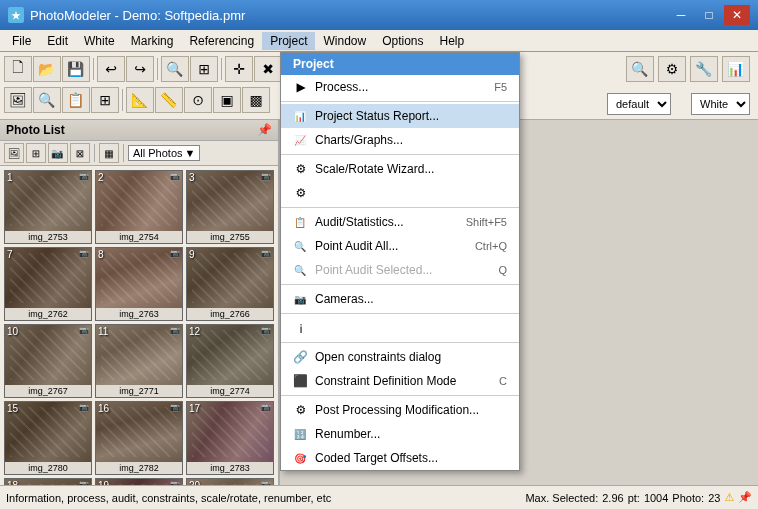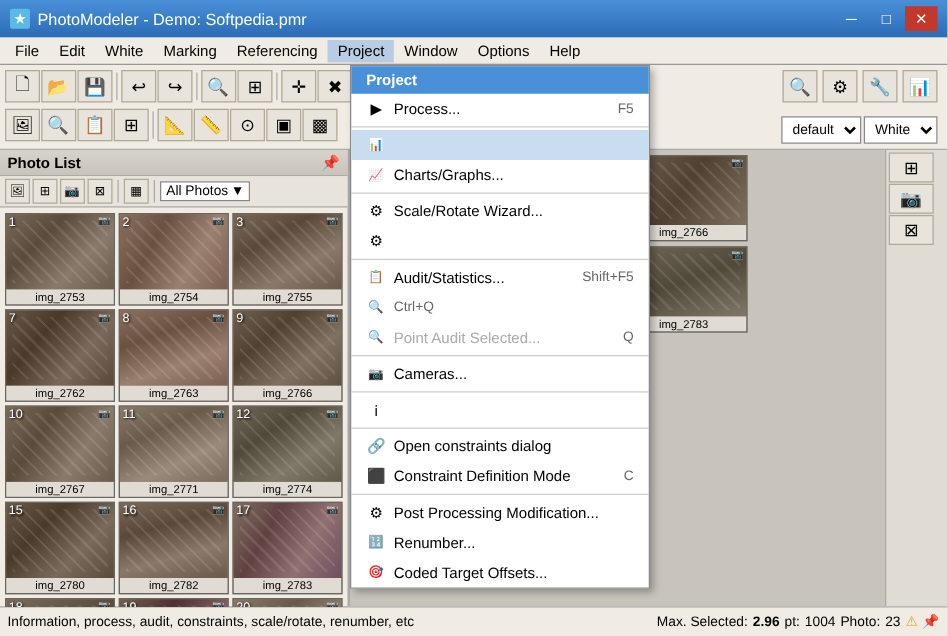--- a/index.html
+++ b/index.html
@@ -282,32 +282,32 @@
     <div class="tb-btn">🔍</div>
     <div class="tb-btn">📋</div>
     <div class="tb-btn">⊞</div>
     <div style="width:1px;height:22px;background:#aaa;margin:0 2px;"></div>
     <div class="tb-btn">📐</div>
     <div class="tb-btn">📏</div>
     <div class="tb-btn">⊙</div>
     <div class="tb-btn">▣</div>
     <div class="tb-btn">▩</div>
     <div style="flex:1;"></div>
-    <div style="display:flex; align-items:center; gap:2px; position:absolute; right:8px; bottom:4px;">
+    <div style="display:flex; align-items:center; gap:20px; position:absolute; right:8px; bottom:4px;">
       <select class="dropdown-select">
         <option>default</option>
       </select>
       <select class="dropdown-select">
         <option>White</option>
       </select>
     </div>
   </div>
 </div>
 
-<div style="display:flex; height:calc(509px - 30px - 22px - 68px - 24px); position:relative;">
+<div style="display:flex; height:calc(509px - 30px - 22px - 68px - 24px); position:relative;flex-direction:column;">
 
   <div class="photo-list-panel">
     <div class="panel-header">
       <span>Photo List</span>
       <span style="cursor:pointer;">📌</span>
     </div>
     <div class="panel-toolbar">
       <div class="tb-btn" style="width:20px;height:20px;font-size:10px;">🖼</div>
       <div class="tb-btn" style="width:20px;height:20px;font-size:10px;">⊞</div>
       <div class="tb-btn" style="width:20px;height:20px;font-size:10px;">📷</div>
@@ -513,20 +513,21 @@
   <div class="menu-entry">
     <span class="menu-entry-icon">▶</span>
     <span class="menu-entry-label">Process...</span>
     <span class="menu-entry-shortcut">F5</span>
   </div>
 
   <div class="menu-separator"></div>
 
   <div class="menu-entry highlighted">
     <span class="menu-entry-icon" style="font-size:10px;">📊</span>
+    <span class="menu-entry-label">Project Status Report...</span>
     <span class="menu-entry-shortcut"></span>
   </div>
 
   <div class="menu-entry">
     <span class="menu-entry-icon" style="font-size:10px;">📈</span>
     <span class="menu-entry-label">Charts/Graphs...</span>
   </div>
 
   <div class="menu-separator"></div>
 
@@ -542,20 +543,21 @@
   <div class="menu-separator"></div>
 
   <div class="menu-entry">
     <span class="menu-entry-icon" style="font-size:10px;">📋</span>
     <span class="menu-entry-label">Audit/Statistics...</span>
     <span class="menu-entry-shortcut">Shift+F5</span>
   </div>
 
   <div class="menu-entry">
     <span class="menu-entry-icon" style="font-size:10px;">🔍</span>
+    <span class="menu-entry-label">Point Audit All...</span>
     <span class="menu-entry-shortcut">Ctrl+Q</span>
   </div>
 
   <div class="menu-entry disabled">
     <span class="menu-entry-icon" style="font-size:10px;">🔍</span>
     <span class="menu-entry-label">Point Audit Selected...</span>
     <span class="menu-entry-shortcut">Q</span>
   </div>
 
   <div class="menu-separator"></div>
@@ -599,21 +601,21 @@
   <div class="menu-entry">
     <span class="menu-entry-icon" style="font-size:10px;">🎯</span>
     <span class="menu-entry-label">Coded Target Offsets...</span>
   </div>
 </div>
 
 <div class="status-bar">
   <span class="status-text">Information, process, audit, constraints, scale/rotate, renumber, etc</span>
   <div class="status-info">
     <span>Max. Selected:</span>
-    <span style="font-weight:bold;">2.96</span>
+    <span style="font-weight:normal;">2.96</span>
     <span>pt:</span>
     <span>1004</span>
     <span>Photo:</span>
     <span>23</span>
     <span style="color:#e8a000;">⚠</span>
     <span>📌</span>
   </div>
 </div>
 
 </body></html>

